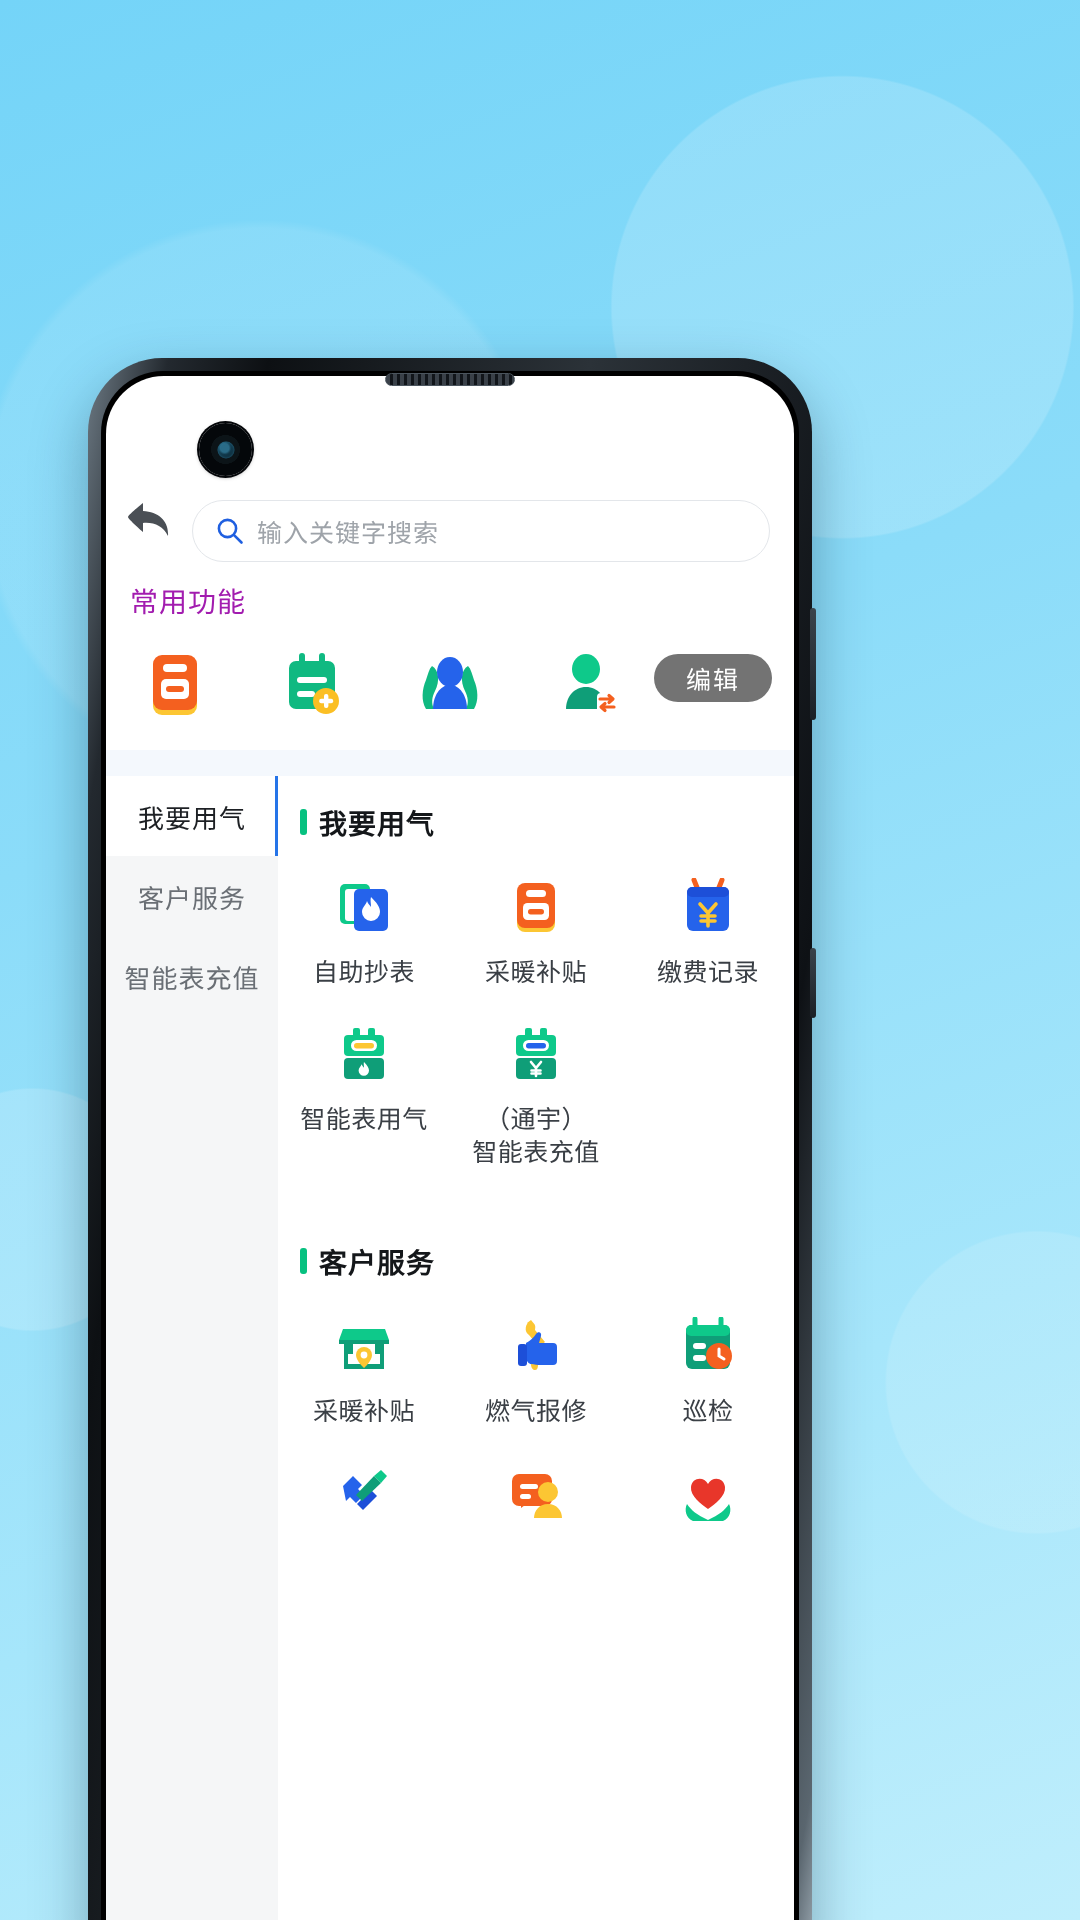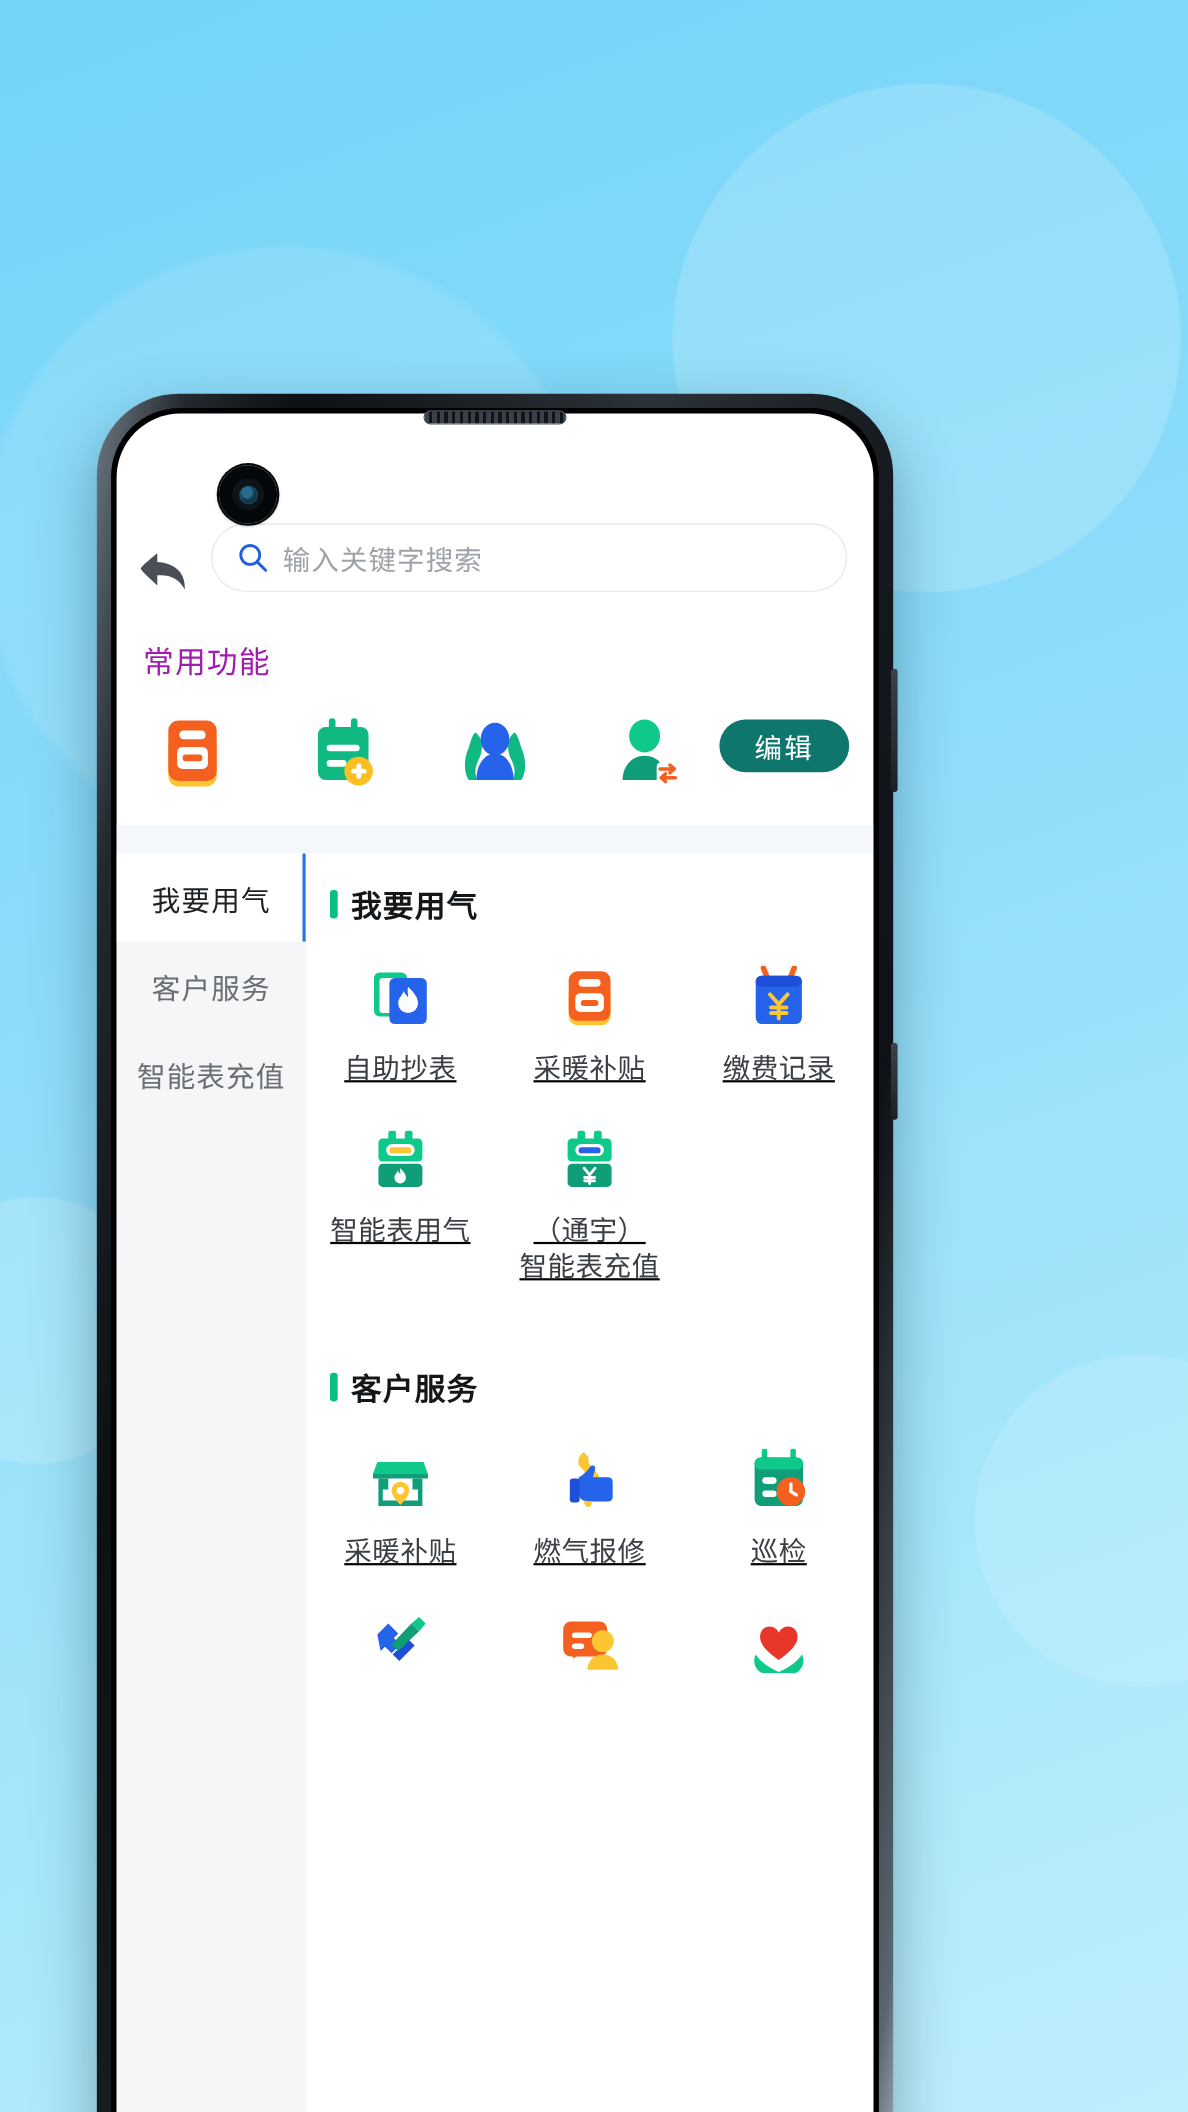--- a/index.html
+++ b/index.html
@@ -50,52 +50,52 @@
   
   #camera{position:absolute;left:93px;top:47px;width:53px;height:53px;border-radius:50%;
     background:radial-gradient(circle at 50% 50%,#0c1418 0 38%,#04070a 39% 100%);
     box-shadow:0 0 0 2px #05070a,0 1px 4px rgba(0,0,0,.5);z-index:7;}
   #camera::after{content:"";position:absolute;left:50%;top:50%;transform:translate(-50%,-50%);
     width:17px;height:17px;border-radius:50%;
     background:radial-gradient(circle at 42% 38%,#2a6b87 0 30%,#123a4d 45%,#061018 100%);
     box-shadow:0 0 3px rgba(60,160,200,.6) inset;}
 
   
-  #search-row{position:absolute;left:0;top:100px;width:100%;height:86px;display:flex;align-items:flex-start;}
+  #search-row{position:absolute;left:0;top:100px;width:100%;height:86px;display:flex;align-items:flex-end;}
   #back-btn{width:86px;height:86px;display:flex;align-items:center;justify-content:center;flex:none;}
   .back-glyph{width:46px;height:40px;display:block;}
   #search-box{flex:1;margin-right:24px;height:62px;border:1.5px solid #e3e6ea;border-radius:34px;
     background:#fff;display:flex;align-items:center;padding:0 22px;box-sizing:border-box;}
   .mag{width:30px;height:30px;flex:none;margin-right:12px;}
   #search-ph{color:#9ea3a9;font-size:25px;letter-spacing:1px;}
 
   
   #common-title{position:absolute;left:24px;top:204px;font-size:28px;color:#a21caf;letter-spacing:1px;}
   #quick-row{position:absolute;left:0;top:258px;width:100%;height:104px;display:flex;align-items:center;}
   .quick-cell{flex:1;display:flex;align-items:center;justify-content:center;}
   .qi{width:62px;height:70px;display:block;}
   #edit-btn{position:absolute;right:22px;top:278px;width:118px;height:48px;border-radius:26px;
-    background:#0f766e;color:#fff;font-size:25px;display:flex;align-items:center;justify-content:center;
+    background:#737373;color:#fff;font-size:25px;display:flex;align-items:center;justify-content:center;
     letter-spacing:2px;}
 
   
   #band{position:absolute;left:0;top:374px;width:100%;height:26px;background:#f4f8fd;}
 
   
   #body-wrap{position:absolute;left:0;top:400px;right:0;bottom:0;display:flex;}
   #sidebar{width:172px;flex:none;background:#f5f6f7;}
   .side-item{height:80px;display:flex;align-items:center;justify-content:center;
     font-size:26px;color:#6a6f75;letter-spacing:1px;}
   .side-item.active{background:#ffffff;color:#1d2024;position:relative;}
   .side-item.active::after{content:"";position:absolute;right:0;top:0;bottom:0;width:3px;background:#2574e8;}
   #content{flex:1;background:#fff;overflow:hidden;position:relative;}
   .sec-head{display:flex;align-items:center;padding:26px 0 6px 22px;}
   .sec-bar{width:7px;height:26px;border-radius:3px;background:#07c180;margin-right:12px;flex:none;}
   .sec-name{font-size:28px;color:#14171a;font-weight:bold;letter-spacing:1px;}
-  .grid{display:flex;flex-wrap:wrap;padding:4px 0 0 0;text-decoration:underline;}
+  .grid{display:flex;flex-wrap:wrap;padding:4px 0 0 0;}
   .cell{width:33.333%;box-sizing:border-box;padding:26px 4px 10px 4px;
     display:flex;flex-direction:column;align-items:center;}
   .cell-ico{width:54px;height:60px;display:block;margin-bottom:18px;}
   .cell-lab{font-size:25px;color:#3a3f45;text-align:center;line-height:1.32;letter-spacing:.5px;}
 </style>
 </head>
 <body>
 
 <div id="bg"></div>
 

